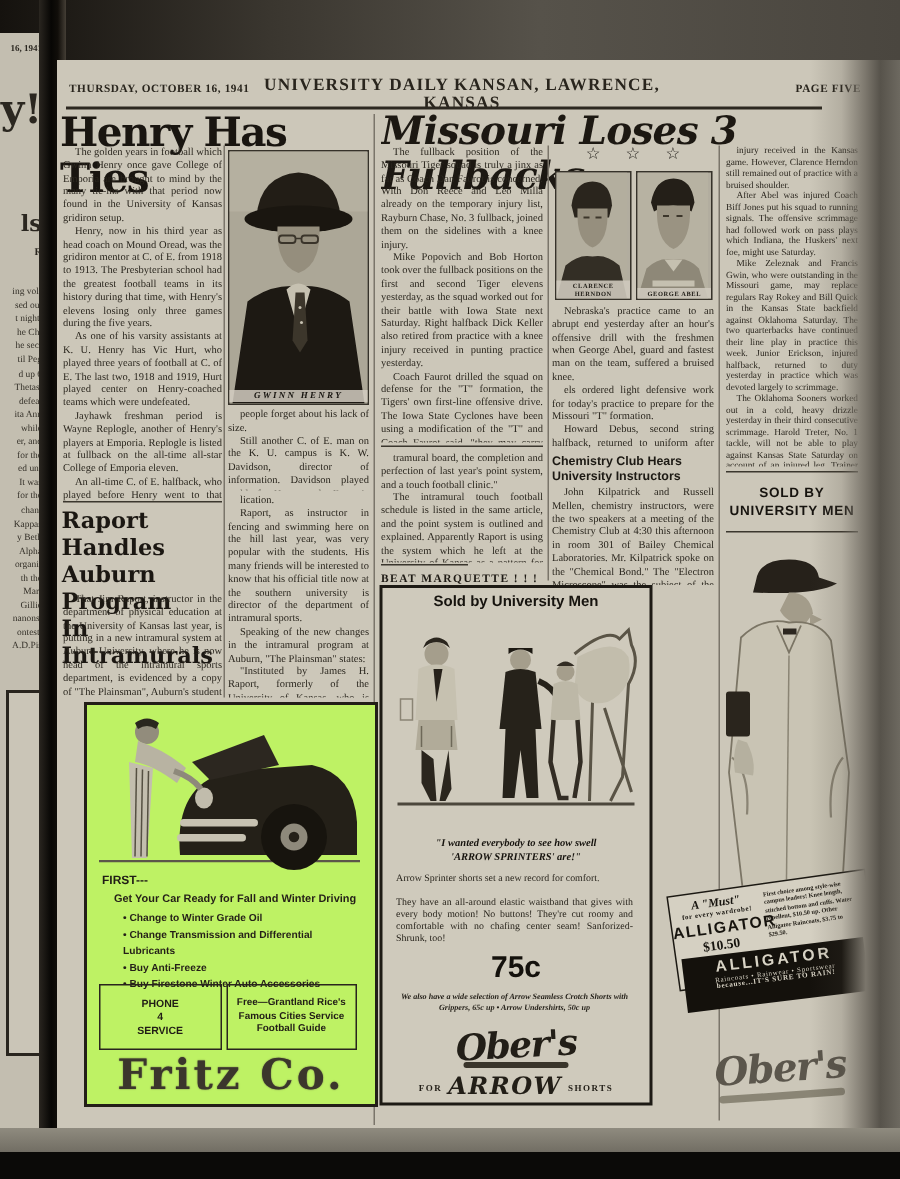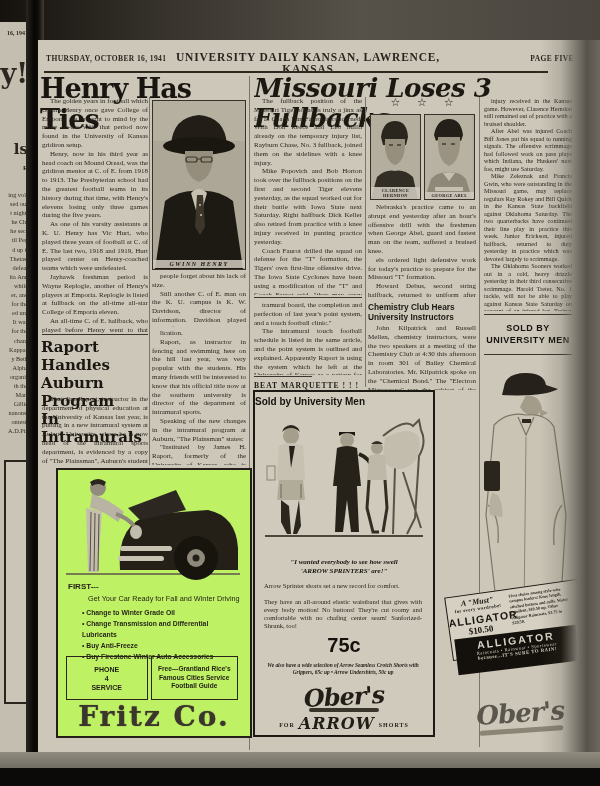--- a/index.html
+++ b/index.html
@@ -69,38 +69,38 @@
      font-weight:bold;font-size:8.3px;line-height:10px;color:#1c1913;}
   #chem-body{left:330px;top:284px;width:108px;height:66px;}
   
   #colE{left:446px;top:57px;width:88px;height:214px;}
   #soldby{left:446px;top:282px;width:88px;text-align:center;font-family:"Liberation Sans",sans-serif;
      font-weight:bold;font-size:9px;line-height:12px;letter-spacing:.5px;color:#16130e;}
   
   #fritz{left:18px;top:428px;width:192px;height:266px;border:2px solid #231f18;background:#bef264;}
   #fritz .first{position:absolute;left:10px;top:112px;font-family:"Liberation Sans",sans-serif;
      font-weight:bold;font-size:8px;color:#211d16;}
-  #fritz .lead{position:absolute;left:30px;top:124px;width:168px;font-family:"Liberation Sans",sans-serif;
-     font-weight:normal;font-size:7.3px;color:#241f18;}
+  #fritz .lead{position:absolute;left:18px;top:124px;width:168px;font-family:"Liberation Sans",sans-serif;
+     font-weight:bold;font-size:7.3px;color:#241f18;}
   #fritz-bullets{position:absolute;left:24px;top:137px;width:162px;font-family:"Liberation Sans",sans-serif;
      font-weight:bold;font-size:6.8px;line-height:11px;color:#241f18;}
   #fritz-bullets div::before{content:"•  ";}
   #fritz .boxes{position:absolute;left:8px;top:186px;width:172px;height:44px;display:flex;}
   #fritz .cell{border:1.5px solid #29251d;flex:1;text-align:center;font-family:"Liberation Sans",sans-serif;
      font-weight:bold;color:#211d16;display:flex;flex-direction:column;justify-content:center;}
   #fritz .cell1{font-size:7px;line-height:9px;margin-right:3px;}
   #fritz .cell2{font-size:6.6px;line-height:8.6px;padding:0 3px;}
   #fritz-brand{position:absolute;left:0;top:230px;width:100%;text-align:center;
      font-family:"DejaVu Serif",serif;font-weight:bold;font-size:28px;letter-spacing:2px;color:#3b362c;
      text-shadow:0 0 1px #56503f;}
   #fritz-tag{position:absolute;left:0;top:249px;width:100%;text-align:center;margin-top:15px;
      font-family:"Liberation Sans",sans-serif;font-size:7.6px;letter-spacing:2px;color:#837d6f;}
   
   #arrow{left:215px;top:350px;width:178px;height:343px;border:2.5px solid #1d1a14;background:#cfcabc;}
-  #arrow .title{position:absolute;left:0;top:4px;width:100%;
+  #arrow .title{position:absolute;left:0;top:4px;width:100%;text-align:center;
      font-family:"Liberation Sans",sans-serif;font-weight:bold;font-size:10px;color:#16130e;}
   #arrow .cap{position:absolute;left:0;top:166px;width:100%;text-align:center;
      font-weight:bold;font-style:italic;font-size:7px;line-height:9px;color:#16130e;}
   #arrow .b1{position:absolute;left:9px;top:190px;width:158px;font-size:6.6px;line-height:8px;text-align:justify;}
   #arrow .b2{position:absolute;left:9px;top:206px;width:158px;font-size:6.6px;line-height:8px;text-align:justify;}
   #arrow .price{position:absolute;left:0;top:242px;width:100%;text-align:center;
      font-family:"Liberation Sans",sans-serif;font-weight:bold;font-size:20px;color:#14110c;}
   #arrow .note{position:absolute;left:12px;top:270px;width:152px;text-align:center;
      font-style:italic;font-weight:bold;font-size:5.4px;line-height:6.6px;color:#211d16;}
   .obers{font-family:"DejaVu Serif",serif;font-weight:bold;font-style:italic;letter-spacing:-1px;}

